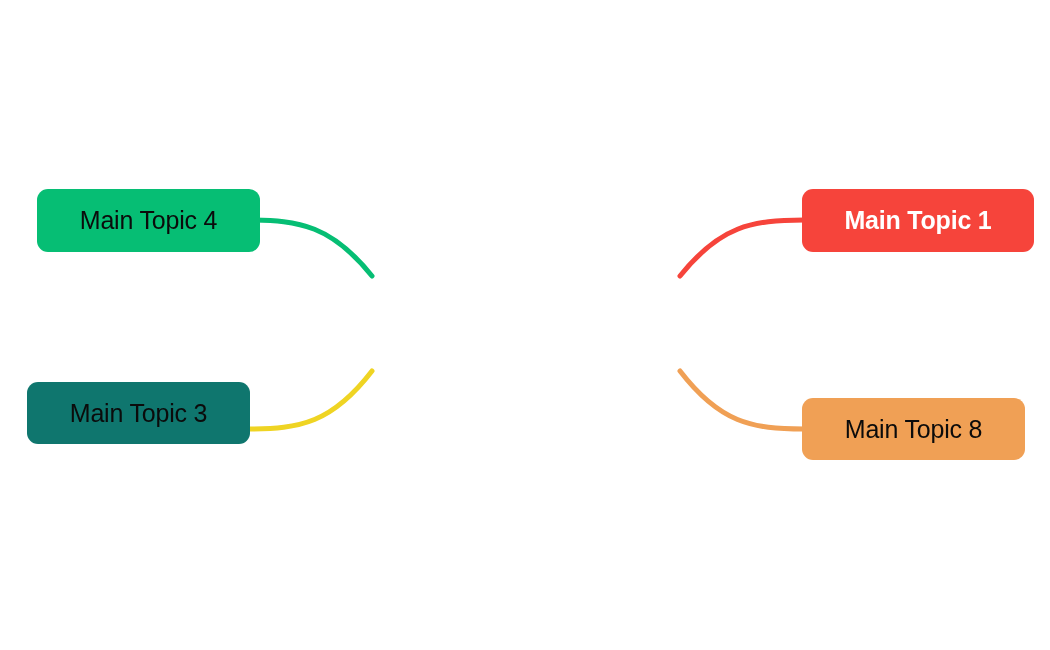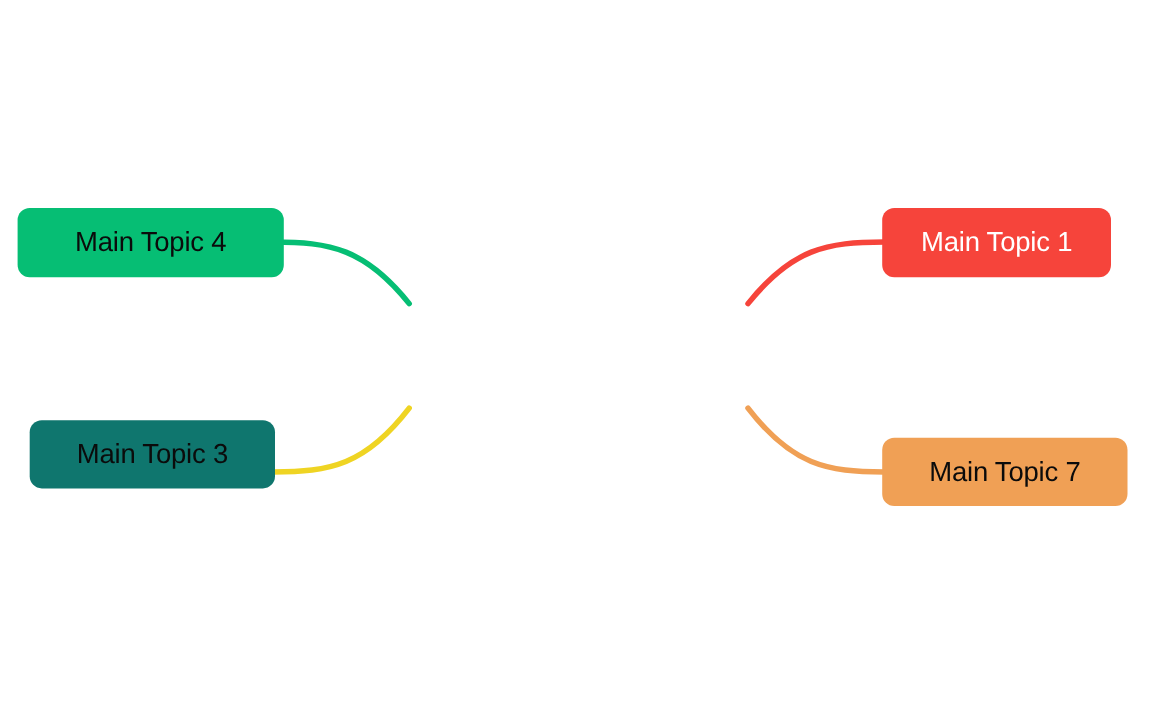--- a/index.html
+++ b/index.html
@@ -49,27 +49,27 @@
     border-radius: 13px;
     color: #ffffff;
     font-size: 44px;
     font-weight: 600;
     letter-spacing: -0.4px;
     z-index: 3;
   }
   #node-topic-1 {
     left: 802px;
     top: 189px;
-    width: 208px;
+    width: 232px;
     height: 63px;
     background: #F6443B;
     border-radius: 11px;
     color: #ffffff;
     font-size: 25px;
-    font-weight: 400;
+    font-weight: 700;
     z-index: 3;
   }
   #node-topic-2 {
     left: 802px;
     top: 398px;
     width: 223px;
     height: 62px;
     background: #F0A055;
     border-radius: 11px;
     color: #0B0B0B;
@@ -83,23 +83,23 @@
     width: 223px;
     height: 62px;
     background: #0f766e;
     border-radius: 11px;
     color: #0B0B0B;
     font-size: 25px;
     font-weight: 500;
     z-index: 3;
   }
   #node-topic-4 {
-    left: 16px;
+    left: 37px;
     top: 189px;
-    width: 242px;
+    width: 223px;
     height: 63px;
     background: #06BE74;
     border-radius: 11px;
     color: #0B0B0B;
     font-size: 25px;
     font-weight: 500;
     z-index: 3;
   }
 </style>
 </head>
@@ -117,21 +117,21 @@
 
     <path d="M 804 429 C 752 429 720 423 680 371" fill="none" stroke="#F0A055" stroke-width="5" stroke-linecap="round"></path>
   </svg>
 
 
   <div class="node" id="node-topic-1">
     <span class="node-label">Main Topic 1</span>
   </div>
 
   <div class="node" id="node-topic-2">
-    <span class="node-label">Main Topic 7</span>
+    <span class="node-label">Main Topic 8</span>
   </div>
 
   <div class="node" id="node-topic-3">
     <span class="node-label">Main Topic 3</span>
   </div>
 
   <div class="node" id="node-topic-4">
     <span class="node-label">Main Topic 4</span>
   </div>
 

